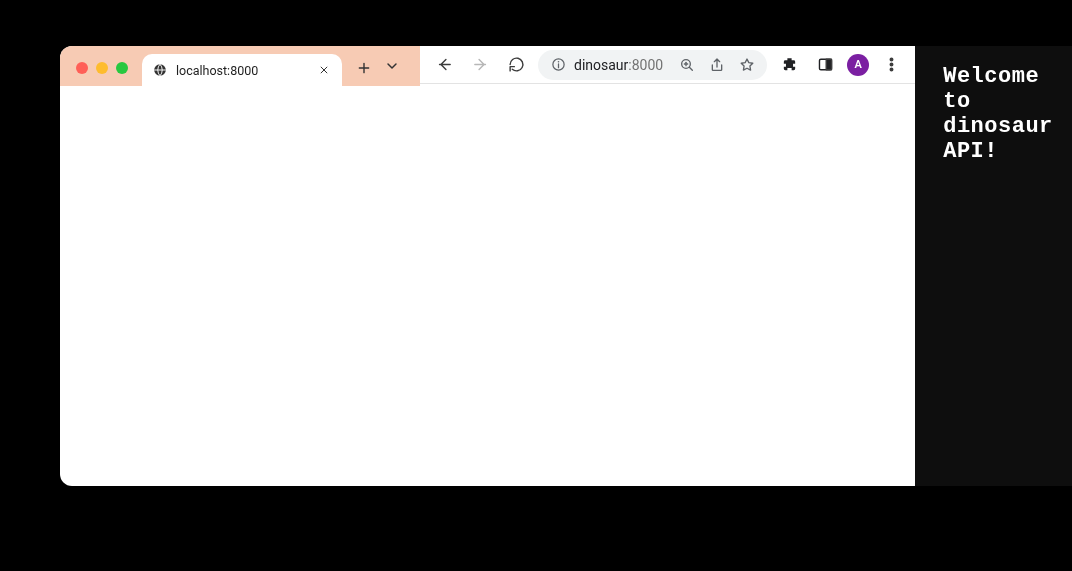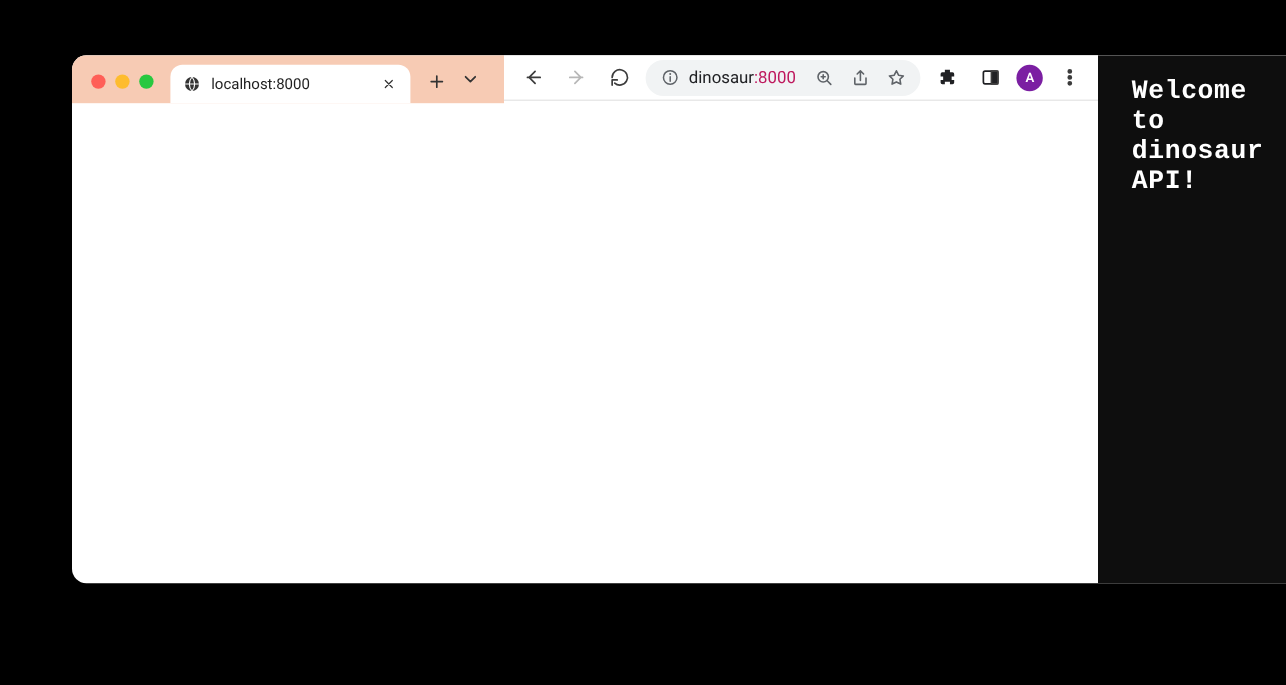--- a/index.html
+++ b/index.html
@@ -78,21 +78,21 @@
   .icon-btn svg{width:17px;height:17px;stroke:currentColor;fill:none;stroke-width:2;stroke-linecap:round;stroke-linejoin:round;}
 
   .omnibox{
     flex:1;height:30px;background:#f1f3f4;border-radius:15px;
     display:flex;align-items:center;padding:0 12px;gap:8px;
     font-size:14px;color:#5f6368;
   }
   .omnibox .info-ico{width:16px;height:16px;display:flex;align-items:center;justify-content:center;}
   .omnibox .info-ico svg{width:15px;height:15px;}
   .omnibox .url{color:#202124;}
-  .omnibox .url .path{color:#be185d;}
+  .omnibox .url .path{color:#737373;}
   .omnibox .omnispacer{flex:1;}
   .omnibox .trail{display:flex;align-items:center;gap:14px;color:#5f6368;}
   .omnibox .trail .mini{width:16px;height:16px;display:flex;align-items:center;justify-content:center;}
   .omnibox .trail svg{width:16px;height:16px;}
 
   .avatar{
     width:22px;height:22px;border-radius:50%;
     background:#7b1fa2;color:#fff;font-size:11px;font-weight:600;
     display:flex;align-items:center;justify-content:center;
   }

